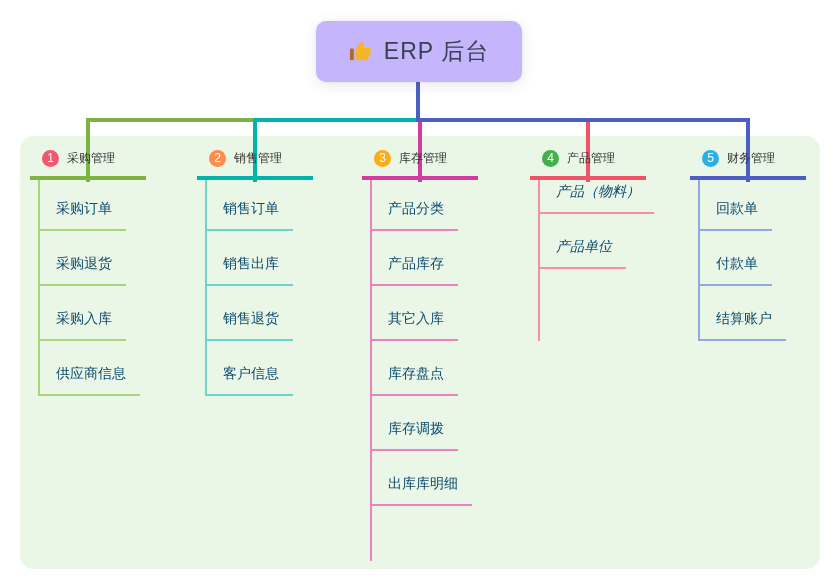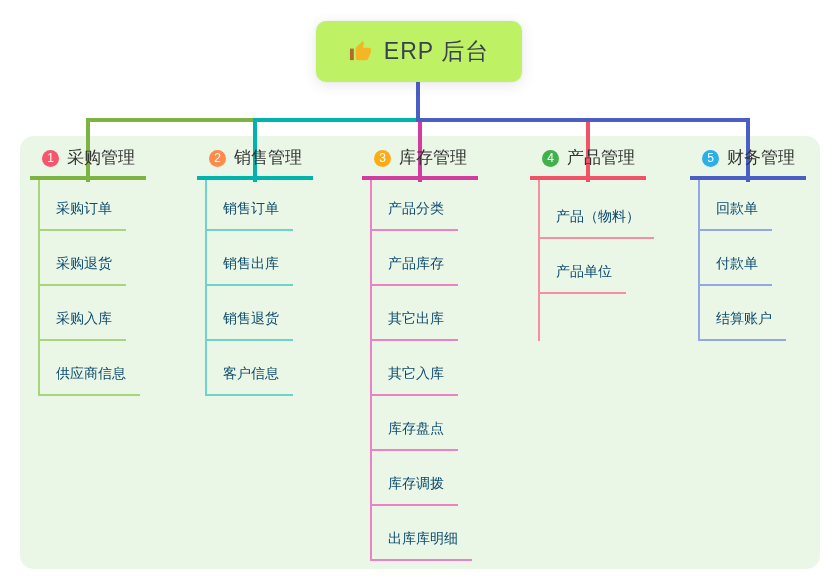--- a/index.html
+++ b/index.html
@@ -12,21 +12,21 @@
 
   
   .panel {
     position: absolute; left: 20px; top: 136px; width: 800px; height: 433px;
     background: #eaf6e6; border-radius: 14px; z-index: 0;
   }
 
   
   .root-card {
     position: absolute; left: 316px; top: 21px; width: 206px; height: 61px;
-    background: #bef264; border-radius: 10px;
+    background: #c4b5fd; border-radius: 10px;
     box-shadow: 0 3px 14px rgba(60,70,90,0.13), 0 0 0 1px rgba(0,0,0,0.02);
     display: flex; align-items: center; justify-content: center; gap: 12px;
     z-index: 5; cursor: pointer;
   }
   .root-card .root-label {
     font-size: 23px; color: #39404e; letter-spacing: 1px;
   }
   .root-card svg { display: block; }
 
   
@@ -42,21 +42,21 @@
     padding-bottom: 6px; border-bottom-style: solid; border-bottom-width: 4px;
     z-index: 3; cursor: pointer;
   }
   .badge {
     width: 17px; height: 17px; border-radius: 50%;
     margin-left: 12px; flex: 0 0 auto;
     display: inline-flex; align-items: center; justify-content: center;
     color: #ffffff; font-size: 12px; line-height: 1;
   }
   .topic-title {
-    margin-left: 8px; font-size: 17px; line-height: 24px; color: #333333;
+    margin-left: 8px; font-size: 12px; line-height: 24px; color: #333333;
     white-space: nowrap;
   }
 
   
   .children { position: absolute; z-index: 3; }
   .child-vline { position: absolute; width: 2px; z-index: 2; }
   .child-row { height: 55px; display: flex; align-items: flex-end; }
   .child-label {
     display: inline-block; padding: 0 14px 11px 18px;
     border-bottom-style: solid; border-bottom-width: 2px;
@@ -136,41 +136,38 @@
       </div>
       <div class="child-vline" style="left: 370px; top: 180px; height: 381px; background: rgb(234, 130, 196);"></div>
       <div class="children" style="left: 370px; top: 176px;">
         <div class="child-row">
           <span class="child-label" style="border-bottom-color: rgb(234, 130, 196);">产品分类</span>
         </div>
         <div class="child-row">
           <span class="child-label" style="border-bottom-color: rgb(234, 130, 196);">产品库存</span>
         </div>
         <div class="child-row">
-          <span class="child-label" style="border-bottom-color: rgb(234, 130, 196);">其它出库</span>
-        </div>
-        <div class="child-row">
           <span class="child-label" style="border-bottom-color: rgb(234, 130, 196);">其它入库</span>
         </div>
         <div class="child-row">
           <span class="child-label" style="border-bottom-color: rgb(234, 130, 196);">库存盘点</span>
         </div>
         <div class="child-row">
           <span class="child-label" style="border-bottom-color: rgb(234, 130, 196);">库存调拨</span>
         </div>
         <div class="child-row">
           <span class="child-label" style="border-bottom-color: rgb(234, 130, 196);">出库库明细</span>
         </div>
       </div>
       <div class="branch-topic" style="left: 530px; border-bottom-color: rgb(242, 82, 104);">
         <span class="badge" style="background: rgb(67, 177, 75);">4</span>
         <span class="topic-title">产品管理</span>
       </div>
       <div class="child-vline" style="left: 538px; top: 180px; height: 161px; background: rgb(247, 143, 160);"></div>
-      <div class="children" style="left: 538px; top: 184px;">
+      <div class="children" style="left: 538px; top: 159px; font-style: italic;">
         <div class="child-row">
           <span class="child-label" style="border-bottom-color: rgb(247, 143, 160);">产品（物料）</span>
         </div>
         <div class="child-row">
           <span class="child-label" style="border-bottom-color: rgb(247, 143, 160);">产品单位</span>
         </div>
       </div>
       <div class="branch-topic" style="left: 690px; border-bottom-color: rgb(74, 94, 196);">
         <span class="badge" style="background: rgb(41, 176, 232);">5</span>
         <span class="topic-title">财务管理</span>

